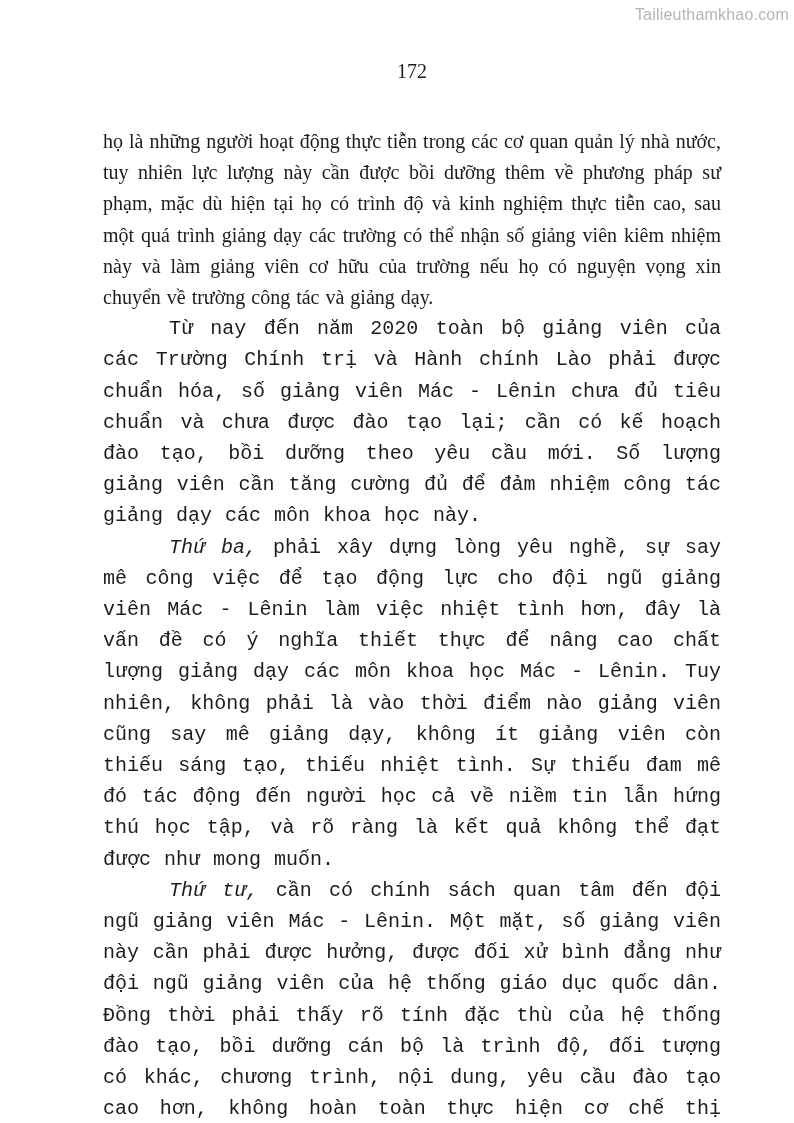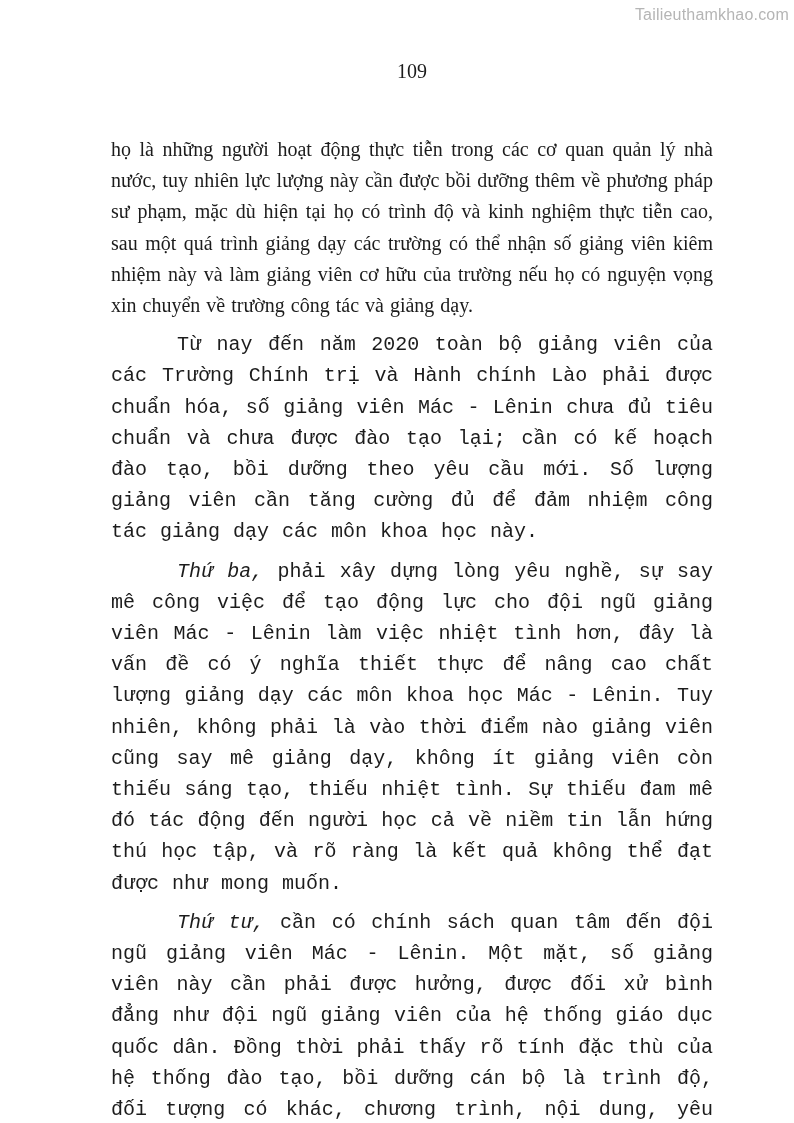--- a/index.html
+++ b/index.html
@@ -35,29 +35,29 @@
     position: absolute;
     top: 126px;
     left: 103px;
     width: 618px;
     font-size: 20px;
     line-height: 31.2px;
     color: #1c1c1c;
     text-align: justify;
     word-spacing: 1px;
   }
-  .para { margin: 8px; }
+  .para { margin: 0; }
   .para.indent { text-indent: 66px; font-family: Liberation Mono, monospace; }
   .para em { font-style: italic; }
 </style>
 </head>
 <body>
 
 <div class="page">
   <div class="watermark">Tailieuthamkhao.com</div>
-  <div class="page-number">109</div>
+  <div class="page-number">172</div>
   <div class="doc-body">
       <p class="para"><span>họ là những người hoạt động thực tiễn trong các cơ quan quản lý nhà nước, tuy nhiên lực lượng này cần được bồi dưỡng thêm về phương pháp sư phạm, mặc dù hiện tại họ có trình độ và kinh nghiệm thực tiễn cao, sau một quá trình giảng dạy các trường có thể nhận số giảng viên kiêm nhiệm này và làm giảng viên cơ hữu của trường nếu họ có nguyện vọng xin chuyển về trường công tác và giảng dạy.</span></p>
       <p class="para indent"><span>Từ nay đến năm 2020 toàn bộ giảng viên của các Trường Chính trị và Hành chính Lào phải được chuẩn hóa, số giảng viên Mác - Lênin chưa đủ tiêu chuẩn và chưa được đào tạo lại; cần có kế hoạch đào tạo, bồi dưỡng theo yêu cầu mới. Số lượng giảng viên cần tăng cường đủ để đảm nhiệm công tác giảng dạy các môn khoa học này.</span></p>
       <p class="para indent"><em>Thứ ba,</em><span> phải xây dựng lòng yêu nghề, sự say mê công việc để tạo động lực cho đội ngũ giảng viên Mác - Lênin làm việc nhiệt tình hơn, đây là vấn đề có ý nghĩa thiết thực để nâng cao chất lượng giảng dạy các môn khoa học Mác - Lênin. Tuy nhiên, không phải là vào thời điểm nào giảng viên cũng say mê giảng dạy, không ít giảng viên còn thiếu sáng tạo, thiếu nhiệt tình. Sự thiếu đam mê đó  tác động đến người học cả về niềm tin lẫn hứng thú học tập, và rõ ràng là kết quả không thể đạt được như mong muốn.</span></p>
       <p class="para indent"><em>Thứ tư,</em><span> cần có chính sách quan tâm đến đội ngũ giảng viên Mác - Lênin. Một mặt, số giảng viên này cần phải được hưởng, được đối xử bình đẳng như đội ngũ giảng viên của hệ thống giáo dục quốc dân. Đồng thời phải thấy rõ tính đặc thù của hệ thống đào tạo, bồi dưỡng cán bộ là trình độ, đối tượng có khác, chương trình, nội dung, yêu cầu đào tạo cao hơn, không hoàn toàn thực hiện cơ chế thị trường trong đào tạo, bồi dưỡng cán bộ, công chức... Do vậy, cần có chính sách ưu tiên đối với họ.</span></p>
     </div>
 </div>
 
 </body></html>

